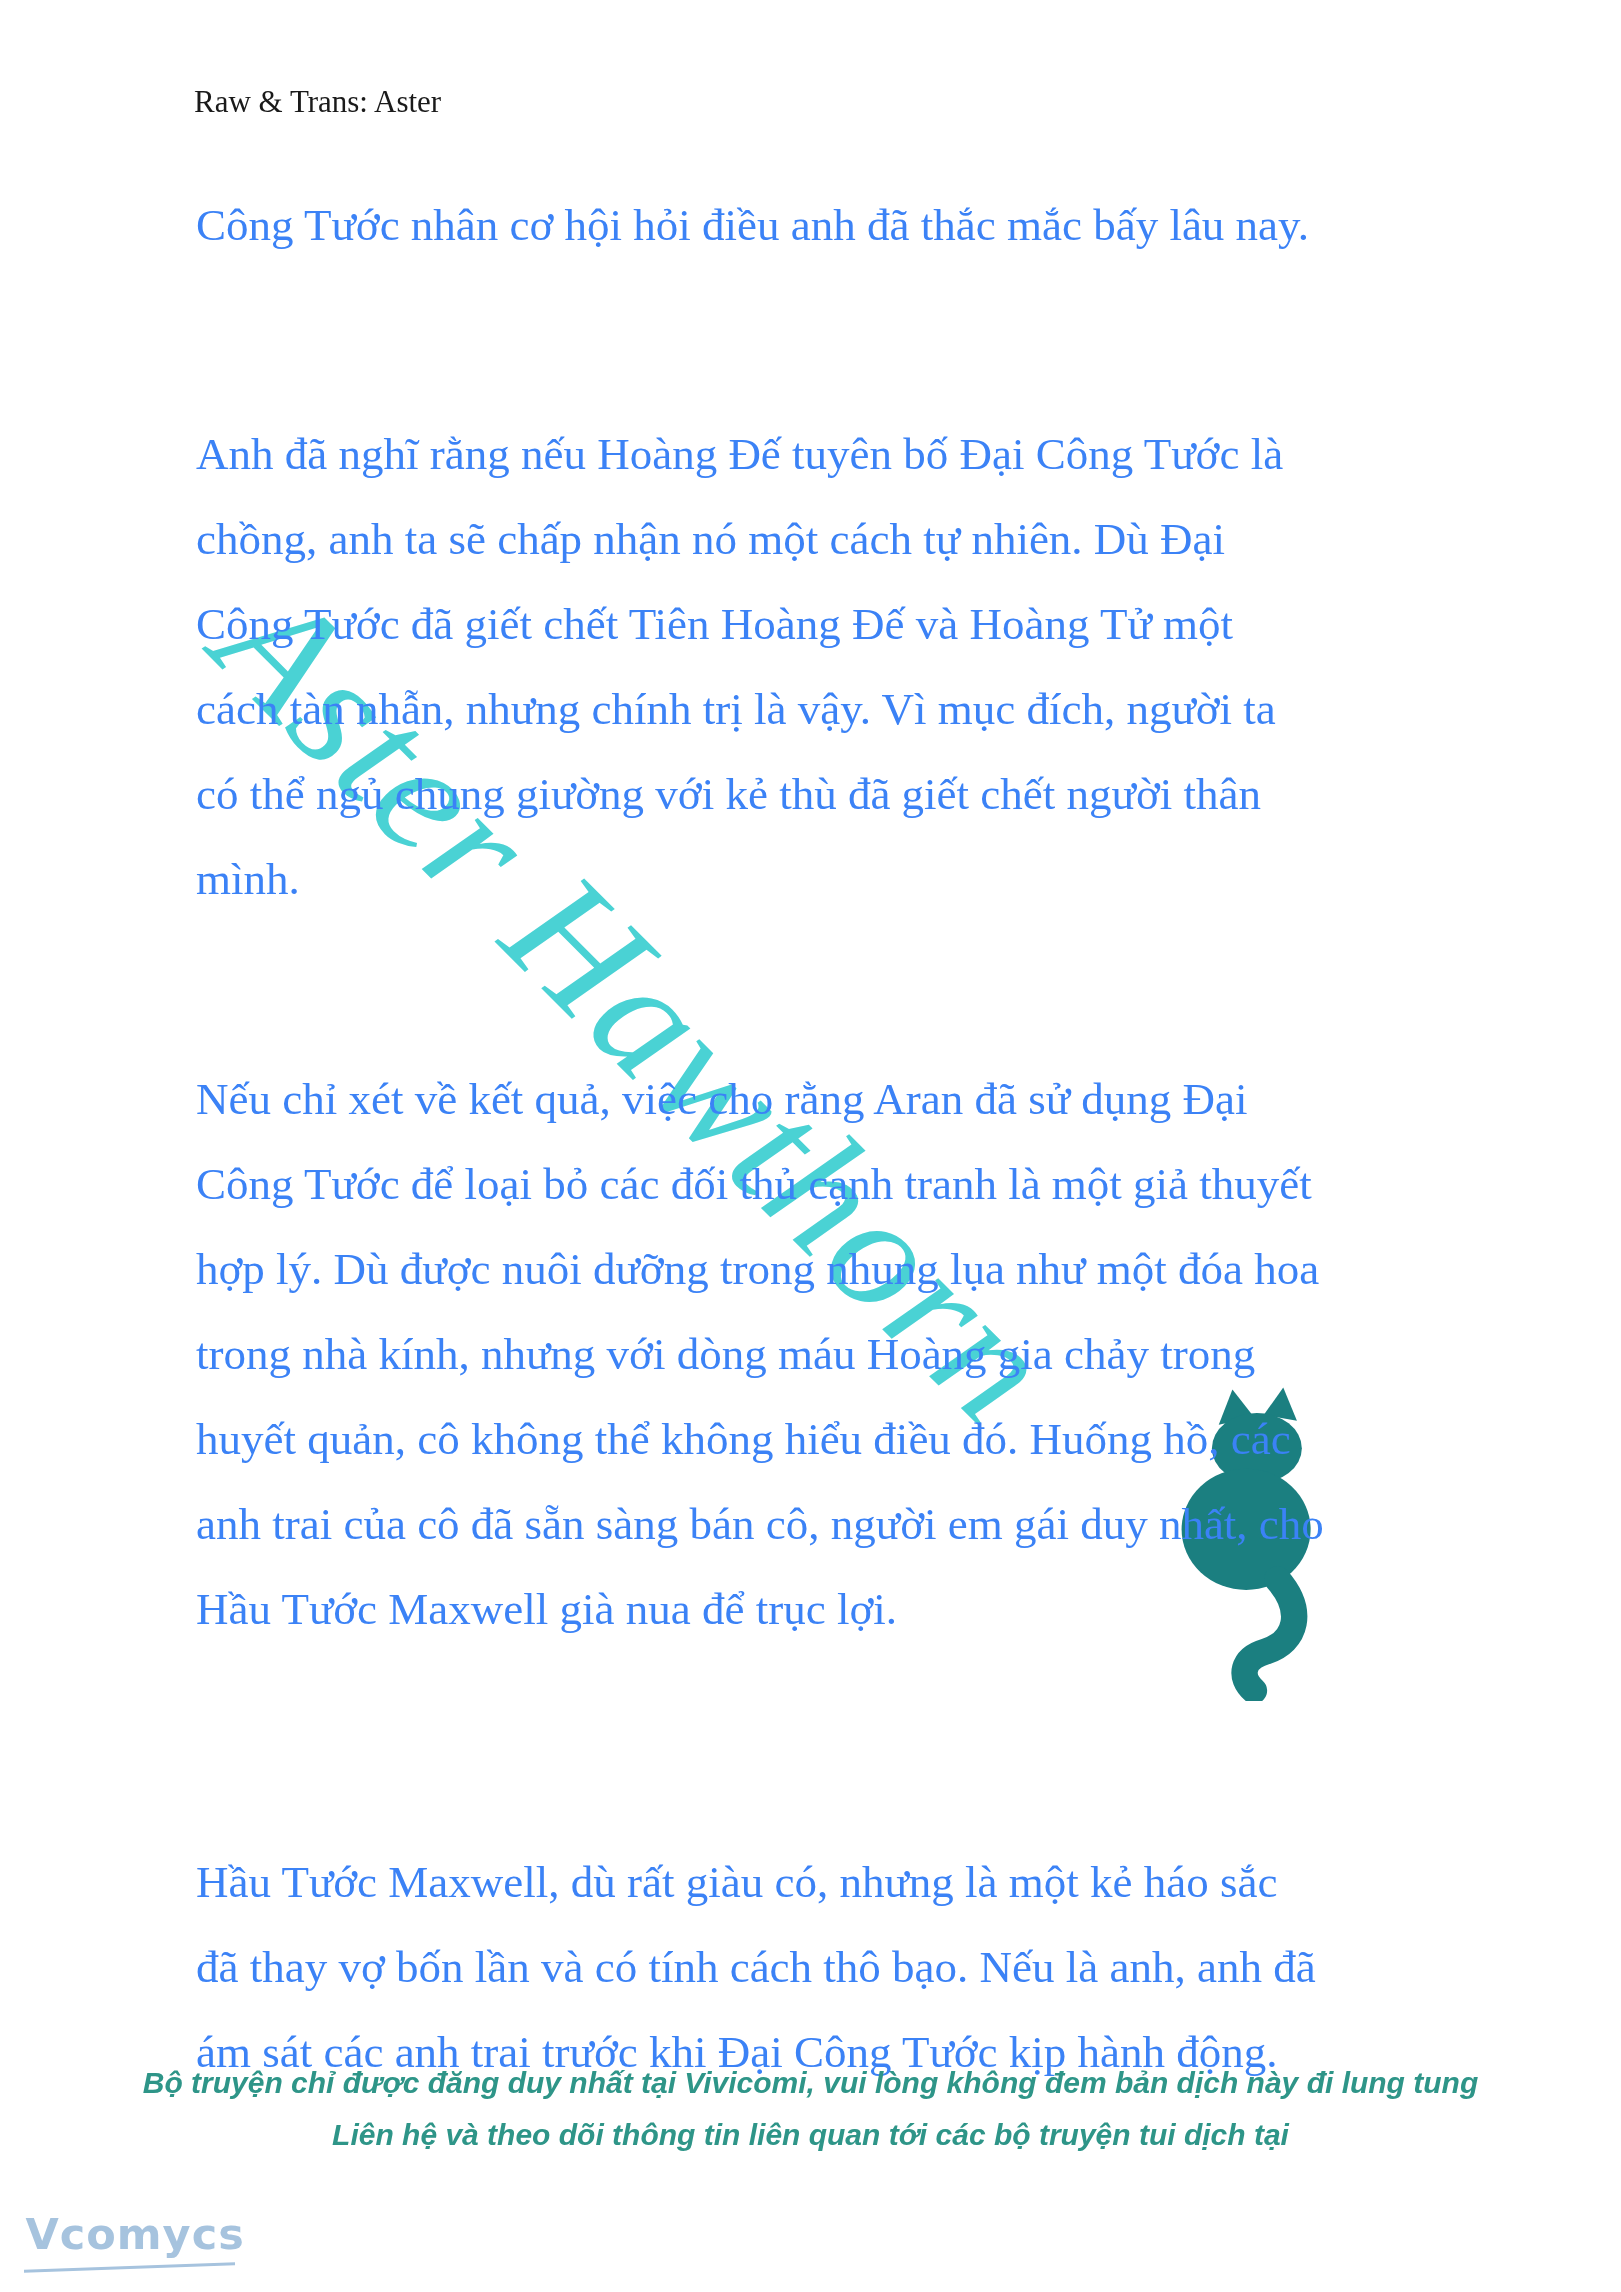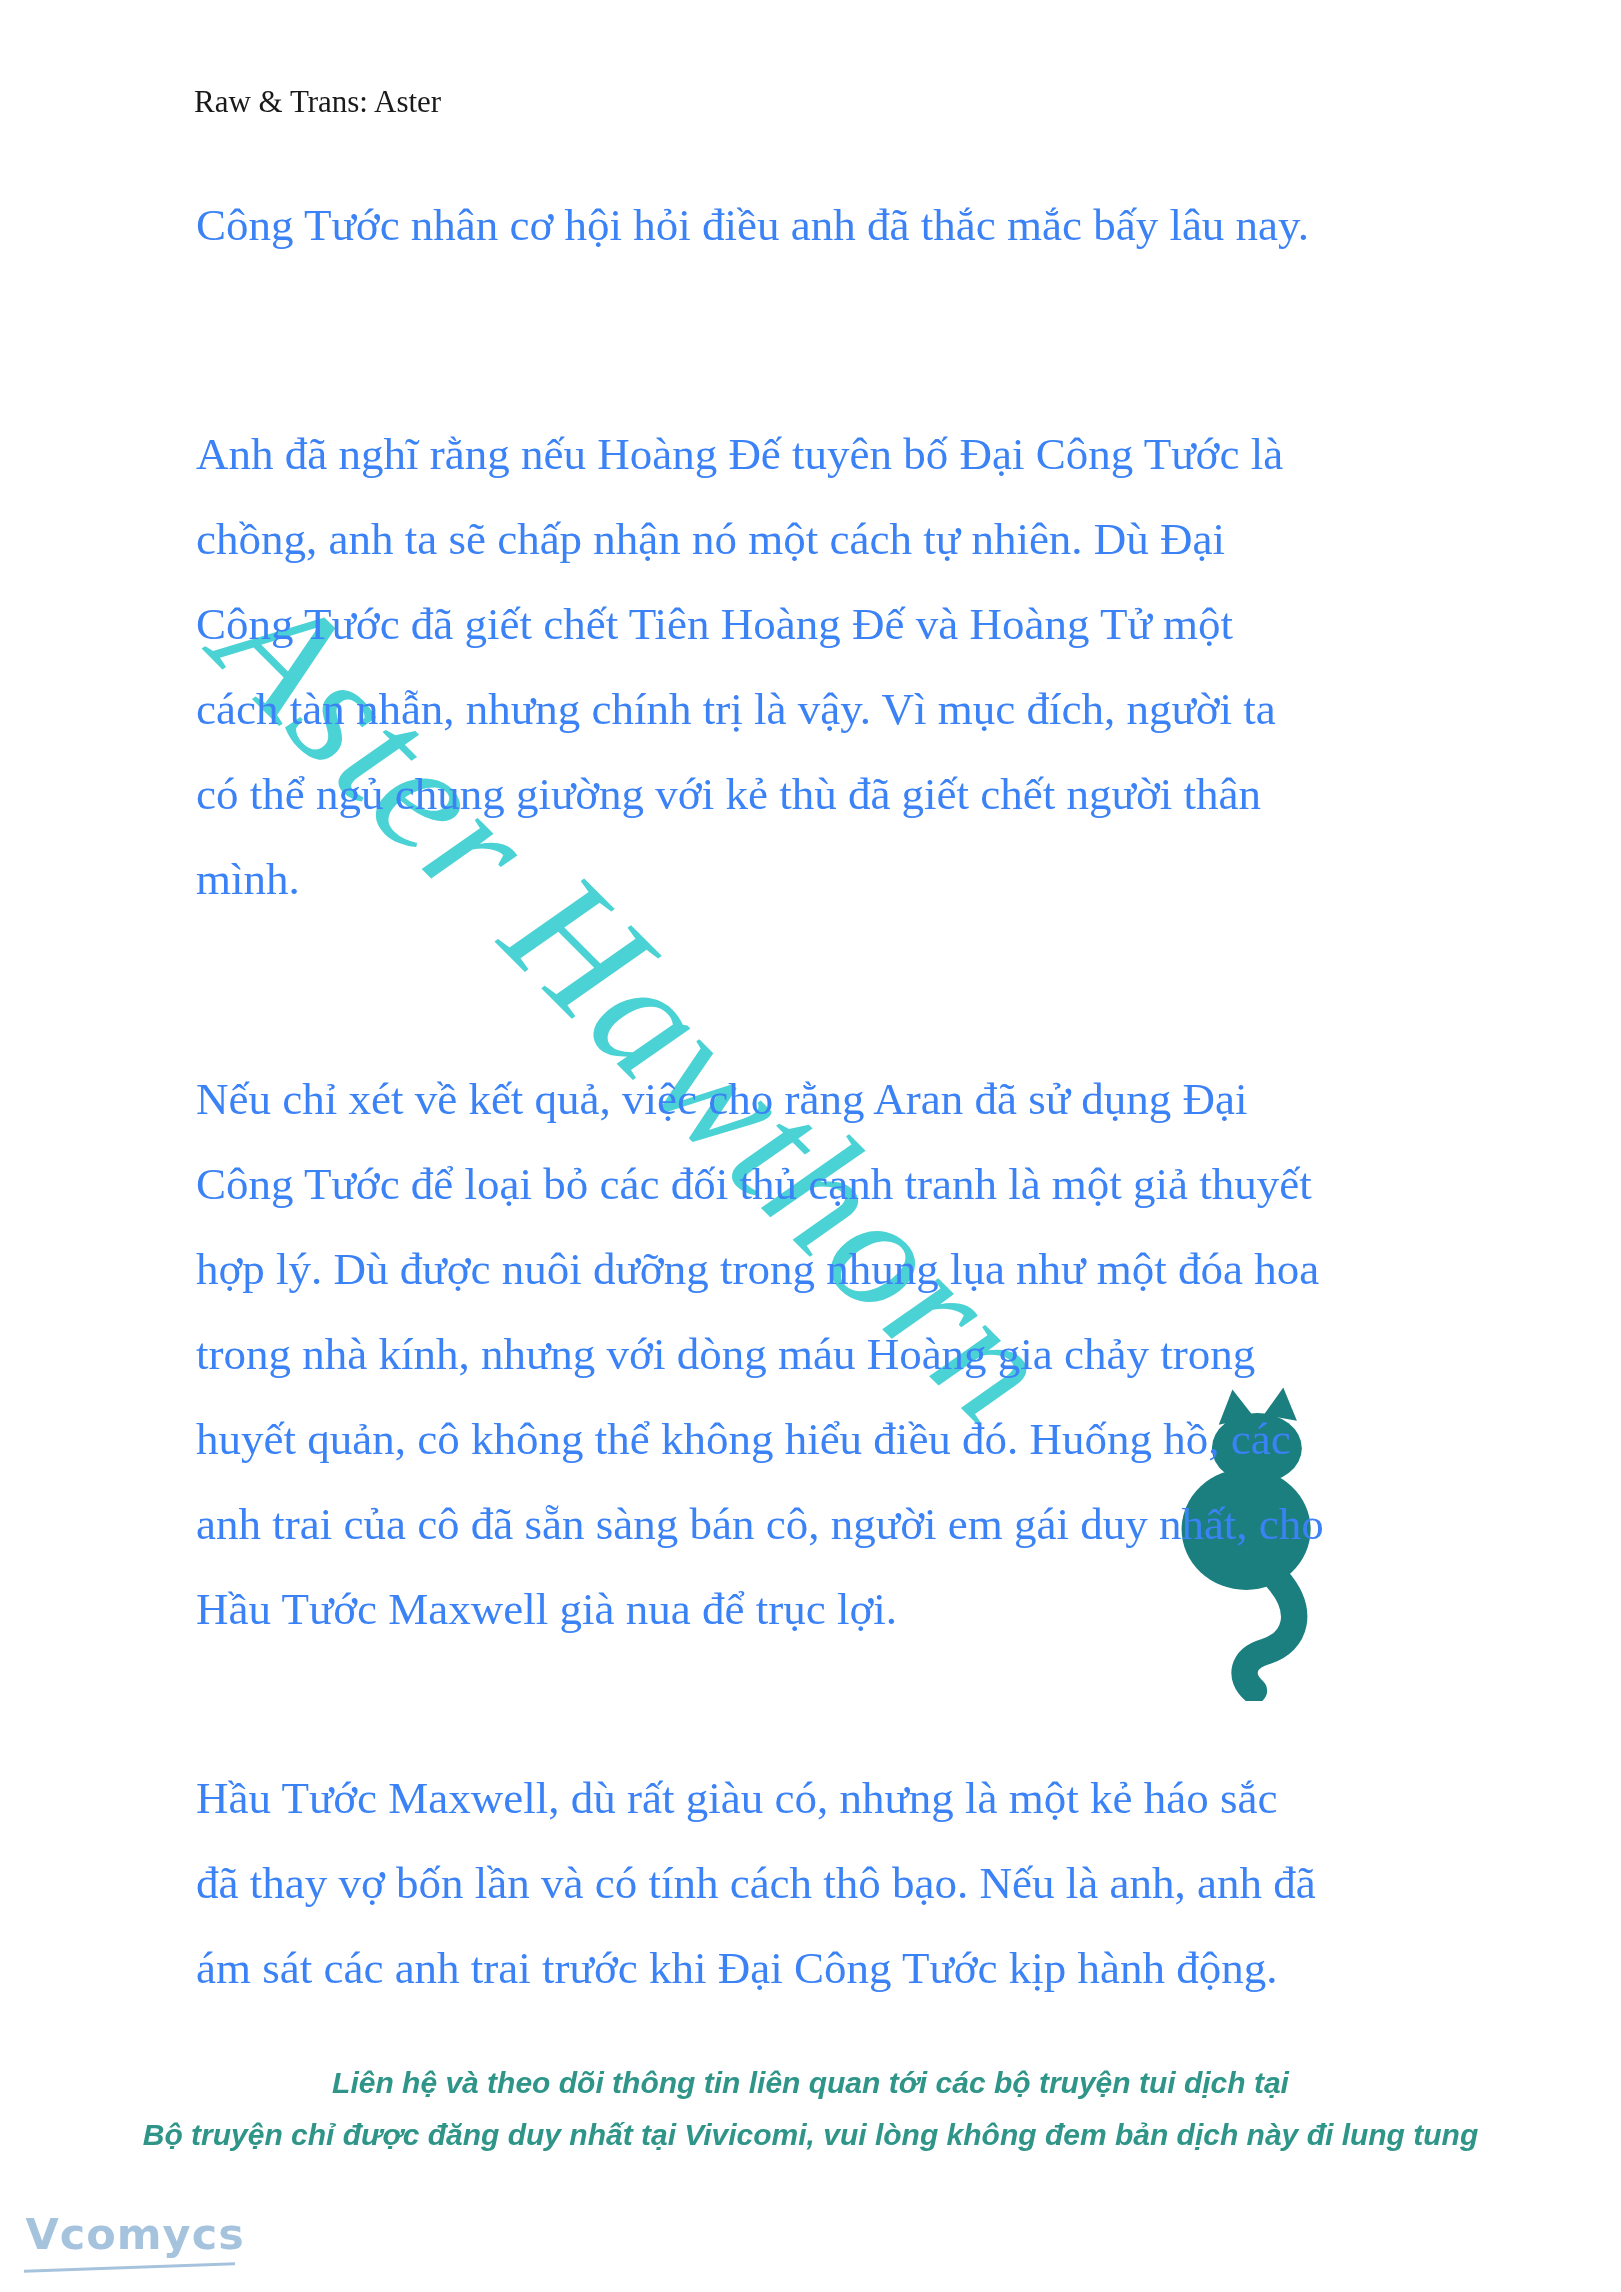--- a/index.html
+++ b/index.html
@@ -44,21 +44,21 @@
     font-size: 45px;
     line-height: 85px;
     color: #3b82f6;
     white-space: pre-wrap;
     z-index: 2;
     margin: 0;
   }
   #p1 { top: 183px; }
   #p2 { top: 412px; }
   #p3 { top: 1057px; }
-  #p4 { top: 1756px; }
+  #p4 { top: 1840px; }
 
   .cat {
     position: absolute;
     left: 1164px;
     top: 1387px;
     width: 174px;
     height: 314px;
     color: var(--cat, #1b7f80);
     z-index: 1;
   }
@@ -134,21 +134,21 @@
 trong nhà kính, nhưng với dòng máu Hoàng gia chảy trong
 huyết quản, cô không thể không hiểu điều đó. Huống hồ, các
 anh trai của cô đã sẵn sàng bán cô, người em gái duy nhất, cho
 Hầu Tước Maxwell già nua để trục lợi.</p>
     <p class="para" id="p4">Hầu Tước Maxwell, dù rất giàu có, nhưng là một kẻ háo sắc
 đã thay vợ bốn lần và có tính cách thô bạo. Nếu là anh, anh đã
 ám sát các anh trai trước khi Đại Công Tước kịp hành động.</p>
   </div>
 
   <div class="footer">
+    <div>Bộ truyện chỉ được đăng duy nhất tại Vivicomi, vui lòng không đem bản dịch này đi lung tung</div>
     <div>Liên hệ và theo dõi thông tin liên quan tới các bộ truyện tui dịch tại</div>
-    <div>Bộ truyện chỉ được đăng duy nhất tại Vivicomi, vui lòng không đem bản dịch này đi lung tung</div>
   </div>
 
   <div class="logo">Vcomycs</div>
   <div class="logo-underline"></div>
 
 </div>
 
 
 </body></html>

